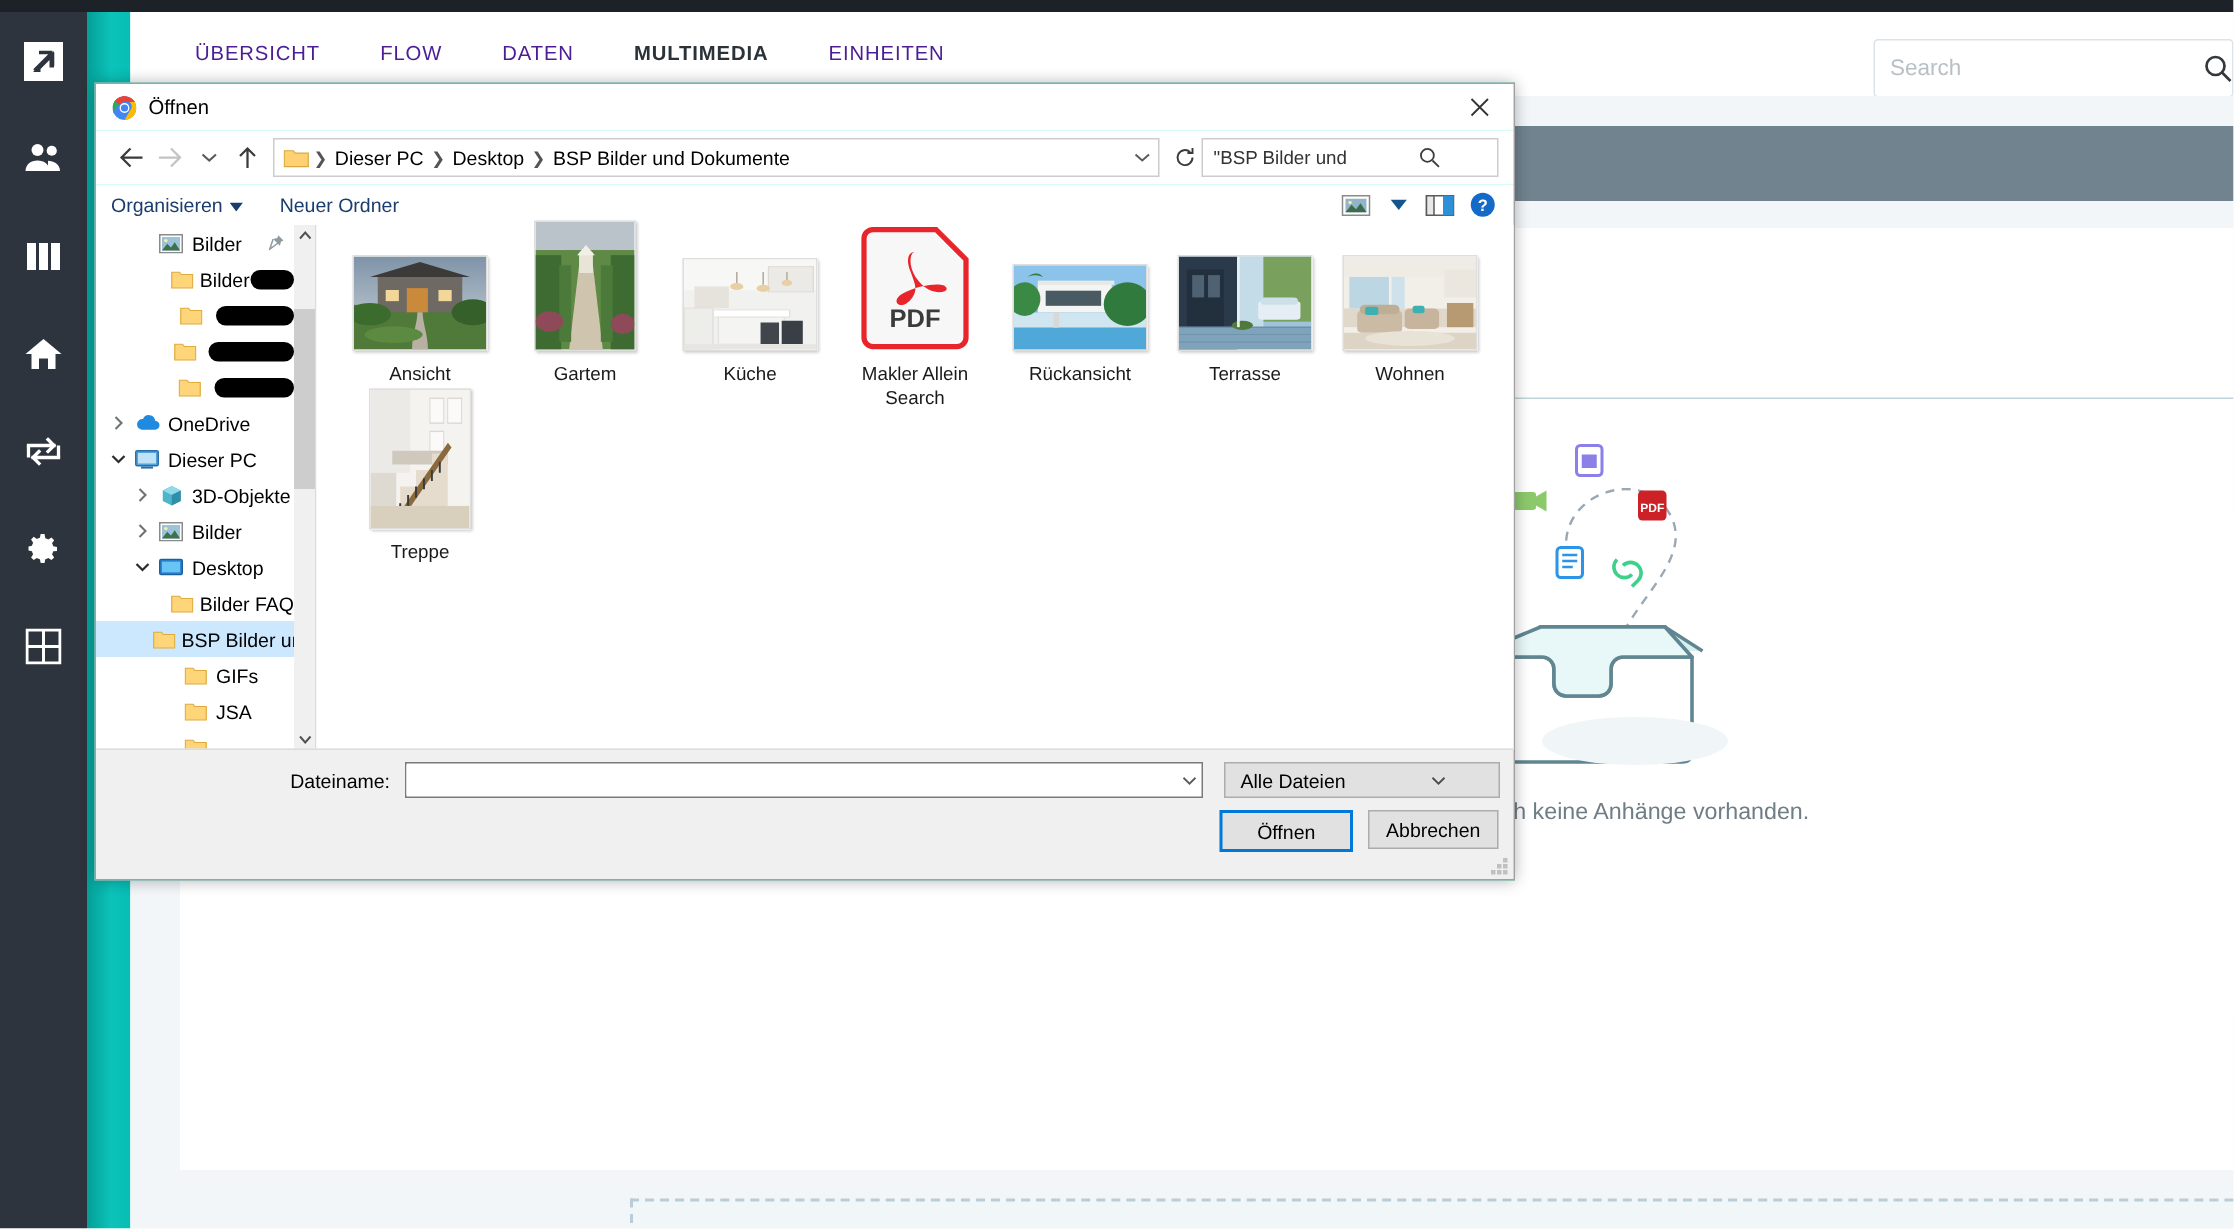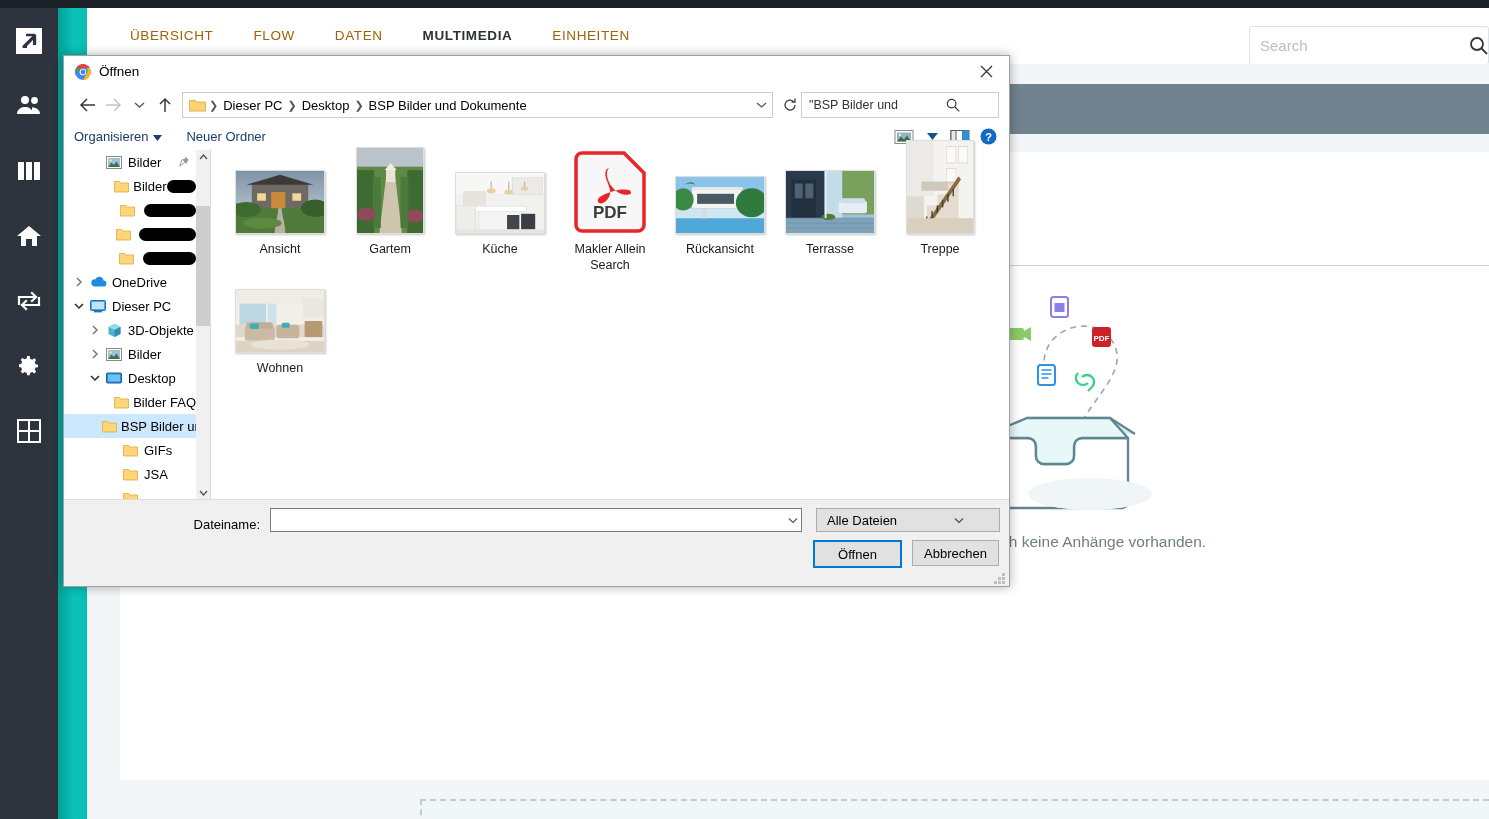--- a/index.html
+++ b/index.html
@@ -19,21 +19,21 @@
   .rail-item{width:58px;height:65px;display:flex;align-items:center;justify-content:center;}
   .rail-item svg{display:block;}
 
   .teal-strip{position:absolute;left:58px;top:8px;width:29px;height:811px;
     background:linear-gradient(90deg,#049e96 0%,#0cc3ba 55%,#07bdb4 100%);}
 
   .app-body{position:absolute;left:87px;top:8px;right:0;bottom:0;background:#f2f6f8;}
 
   .app-topbar{position:absolute;left:0;top:0;right:0;height:56px;background:#ffffff;border-bottom:1px solid #e3e9ec;}
   .tabs{position:absolute;left:23px;top:20px;display:flex;gap:0px;}
-  .tab{padding:0 20px;font-size:13.5px;letter-spacing:.6px;color:#a16207;cursor:pointer;white-space:nowrap;}
+  .tab{padding:0 20px;font-size:13.5px;letter-spacing:.6px;color:#4c1d95;cursor:pointer;white-space:nowrap;}
   .tab.active{color:#2b3338;font-weight:bold;}
 
   .search-wrap{position:absolute;right:0px;top:18px;width:238px;height:37px;
     border:1px solid #dbe3e8;border-radius:3px;background:#fff;display:flex;align-items:center;}
   .search-wrap input{border:0;outline:0;flex:1;height:33px;padding:0 10px;font-size:15px;color:#444;
     font-family:"Liberation Sans", sans-serif;background:transparent;}
   .search-wrap input::placeholder{color:#b9c0c5;}
   .search-ico{width:34px;display:flex;align-items:center;justify-content:center;}
 
   
@@ -100,21 +100,21 @@
   .tree-split{width:1px;background:#dcdcdc;}
 
   .files{flex:1;background:#ffffff;position:relative;padding:14px 10px 0 14px;}
   .fgrid{display:flex;flex-wrap:wrap;}
   .fitem{width:110px;margin-bottom:10px;display:flex;flex-direction:column;align-items:center;cursor:pointer;}
   .fthumb{width:90px;height:70px;display:flex;align-items:flex-end;justify-content:center;}
   .fthumb .ph{border:1px solid #dedede;box-shadow:1px 1px 2px rgba(0,0,0,.22);}
   .fname{margin-top:7px;font-size:12.5px;color:#1a1a1a;text-align:center;line-height:16px;width:104px;}
 
   .dlg-bottom{position:absolute;left:0;right:0;bottom:0;height:86px;background:#f0f0f0;border-top:1px solid #dcdcdc;}
-  .fn-row{position:absolute;left:0;top:8px;right:0;display:flex;align-items:flex-end;}
+  .fn-row{position:absolute;left:0;top:8px;right:0;display:flex;align-items:center;}
   .fn-label{width:196px;text-align:right;font-size:13px;color:#000;padding-right:10px;}
   .fn-input{width:530px;height:22px;border:1px solid #7a7a7a;background:#fff;display:flex;align-items:center;}
   .fn-input input{border:0;outline:0;flex:1;height:20px;padding:0 5px;font-size:13px;
     font-family:"Liberation Sans", sans-serif;}
   .fn-drop{width:17px;display:flex;align-items:center;justify-content:center;cursor:pointer;}
   .filter{margin-left:14px;width:182px;height:22px;border:1px solid #adadad;background:#e1e1e1;
     display:flex;align-items:center;font-size:13px;color:#000;cursor:pointer;}
   .filter span{flex:1;padding-left:10px;}
   .filter .fd{width:18px;display:flex;align-items:center;justify-content:center;}
 
@@ -685,56 +685,56 @@
                 <rect x="60" y="48" width="32" height="20" rx="3" fill="#e4eef4"></rect>
                 <rect x="62" y="44" width="28" height="8" rx="3" fill="#cddfe9"></rect>
                 <ellipse cx="48" cy="74" rx="8" ry="5" fill="#4f7a3a"></ellipse>
                 <rect x="44" y="0" width="2" height="76" fill="#e8f1f5"></rect>
               </svg>
             </div>
             <div class="fname">Terrasse</div>
           </div>
           <div class="fitem">
             <div class="fthumb">
-              <svg class="ph" width="66" height="92" viewBox="0 0 100 100" preserveAspectRatio="none">
-                <rect width="100" height="100" fill="#f4f3f0"></rect>
-                <rect x="0" y="0" width="40" height="60" fill="#eceae6"></rect>
-                <rect x="60" y="6" width="14" height="18" fill="#fbfaf8" stroke="#dcd8d2"></rect>
-                <rect x="78" y="6" width="14" height="18" fill="#fbfaf8" stroke="#dcd8d2"></rect>
-                <rect x="60" y="30" width="14" height="16" fill="#fbfaf8" stroke="#dcd8d2"></rect>
-                <path d="M22 44h56v10H22z" fill="#cfc8bc"></path>
-                <path d="M30 100 L30 70 L46 70 L46 58 L62 58 L62 46 L78 46 L78 100z" fill="#e5dccd"></path>
-                <path d="M26 96 L80 40" stroke="#8a6a3c" stroke-width="5" fill="none"></path>
-                <path d="M30 90v-8M38 84v-8M46 78v-8M54 72v-8M62 66v-8M70 60v-8" stroke="#3b3b3b" stroke-width="2"></path>
-                <rect x="0" y="60" width="26" height="40" fill="#dedad2"></rect>
-                <rect x="0" y="84" width="100" height="16" fill="#d9cfbd"></rect>
-              </svg>
-            </div>
-            <div class="fname">Treppe</div>
-          </div>
-          <div class="fitem">
-            <div class="fthumb">
               <svg class="ph" width="90" height="62" viewBox="0 0 100 100" preserveAspectRatio="none">
                 <rect width="100" height="100" fill="#f2efe9"></rect>
                 <rect x="0" y="0" width="100" height="22" fill="#efece6"></rect>
                 <rect x="4" y="22" width="30" height="34" fill="#bcd6e4"></rect>
                 <rect x="36" y="22" width="10" height="34" fill="#cfe2ec"></rect>
                 <rect x="76" y="14" width="24" height="30" fill="#ece7de"></rect>
                 <rect x="0" y="56" width="100" height="20" fill="#e0d8cb"></rect>
                 <rect x="10" y="58" width="34" height="24" rx="4" fill="#cbbba4"></rect>
                 <rect x="12" y="52" width="30" height="10" rx="4" fill="#bfae96"></rect>
                 <rect x="46" y="56" width="26" height="22" rx="4" fill="#c6b49c"></rect>
                 <rect x="16" y="54" width="10" height="9" rx="2" fill="#3fb0b2"></rect>
                 <rect x="52" y="53" width="9" height="8" rx="2" fill="#3fb0b2"></rect>
                 <rect x="78" y="50" width="20" height="26" fill="#b79a72"></rect>
                 <rect y="82" width="100" height="18" fill="#ddd4c6"></rect>
                 <ellipse cx="50" cy="88" rx="34" ry="8" fill="#e9e2d6"></ellipse>
               </svg>
             </div>
             <div class="fname">Wohnen</div>
+          </div>
+          <div class="fitem">
+            <div class="fthumb">
+              <svg class="ph" width="66" height="92" viewBox="0 0 100 100" preserveAspectRatio="none">
+                <rect width="100" height="100" fill="#f4f3f0"></rect>
+                <rect x="0" y="0" width="40" height="60" fill="#eceae6"></rect>
+                <rect x="60" y="6" width="14" height="18" fill="#fbfaf8" stroke="#dcd8d2"></rect>
+                <rect x="78" y="6" width="14" height="18" fill="#fbfaf8" stroke="#dcd8d2"></rect>
+                <rect x="60" y="30" width="14" height="16" fill="#fbfaf8" stroke="#dcd8d2"></rect>
+                <path d="M22 44h56v10H22z" fill="#cfc8bc"></path>
+                <path d="M30 100 L30 70 L46 70 L46 58 L62 58 L62 46 L78 46 L78 100z" fill="#e5dccd"></path>
+                <path d="M26 96 L80 40" stroke="#8a6a3c" stroke-width="5" fill="none"></path>
+                <path d="M30 90v-8M38 84v-8M46 78v-8M54 72v-8M62 66v-8M70 60v-8" stroke="#3b3b3b" stroke-width="2"></path>
+                <rect x="0" y="60" width="26" height="40" fill="#dedad2"></rect>
+                <rect x="0" y="84" width="100" height="16" fill="#d9cfbd"></rect>
+              </svg>
+            </div>
+            <div class="fname">Treppe</div>
           </div>
         </div>
     </div>
   </div>
 
   <div class="dlg-bottom">
     <div class="fn-row">
       <div class="fn-label">Dateiname:</div>
       <div class="fn-input">
         <input style="">

